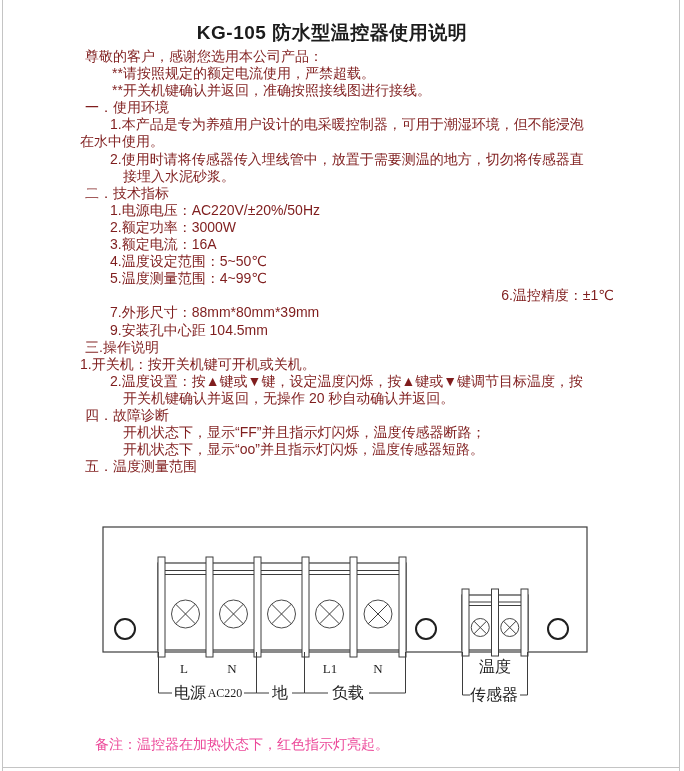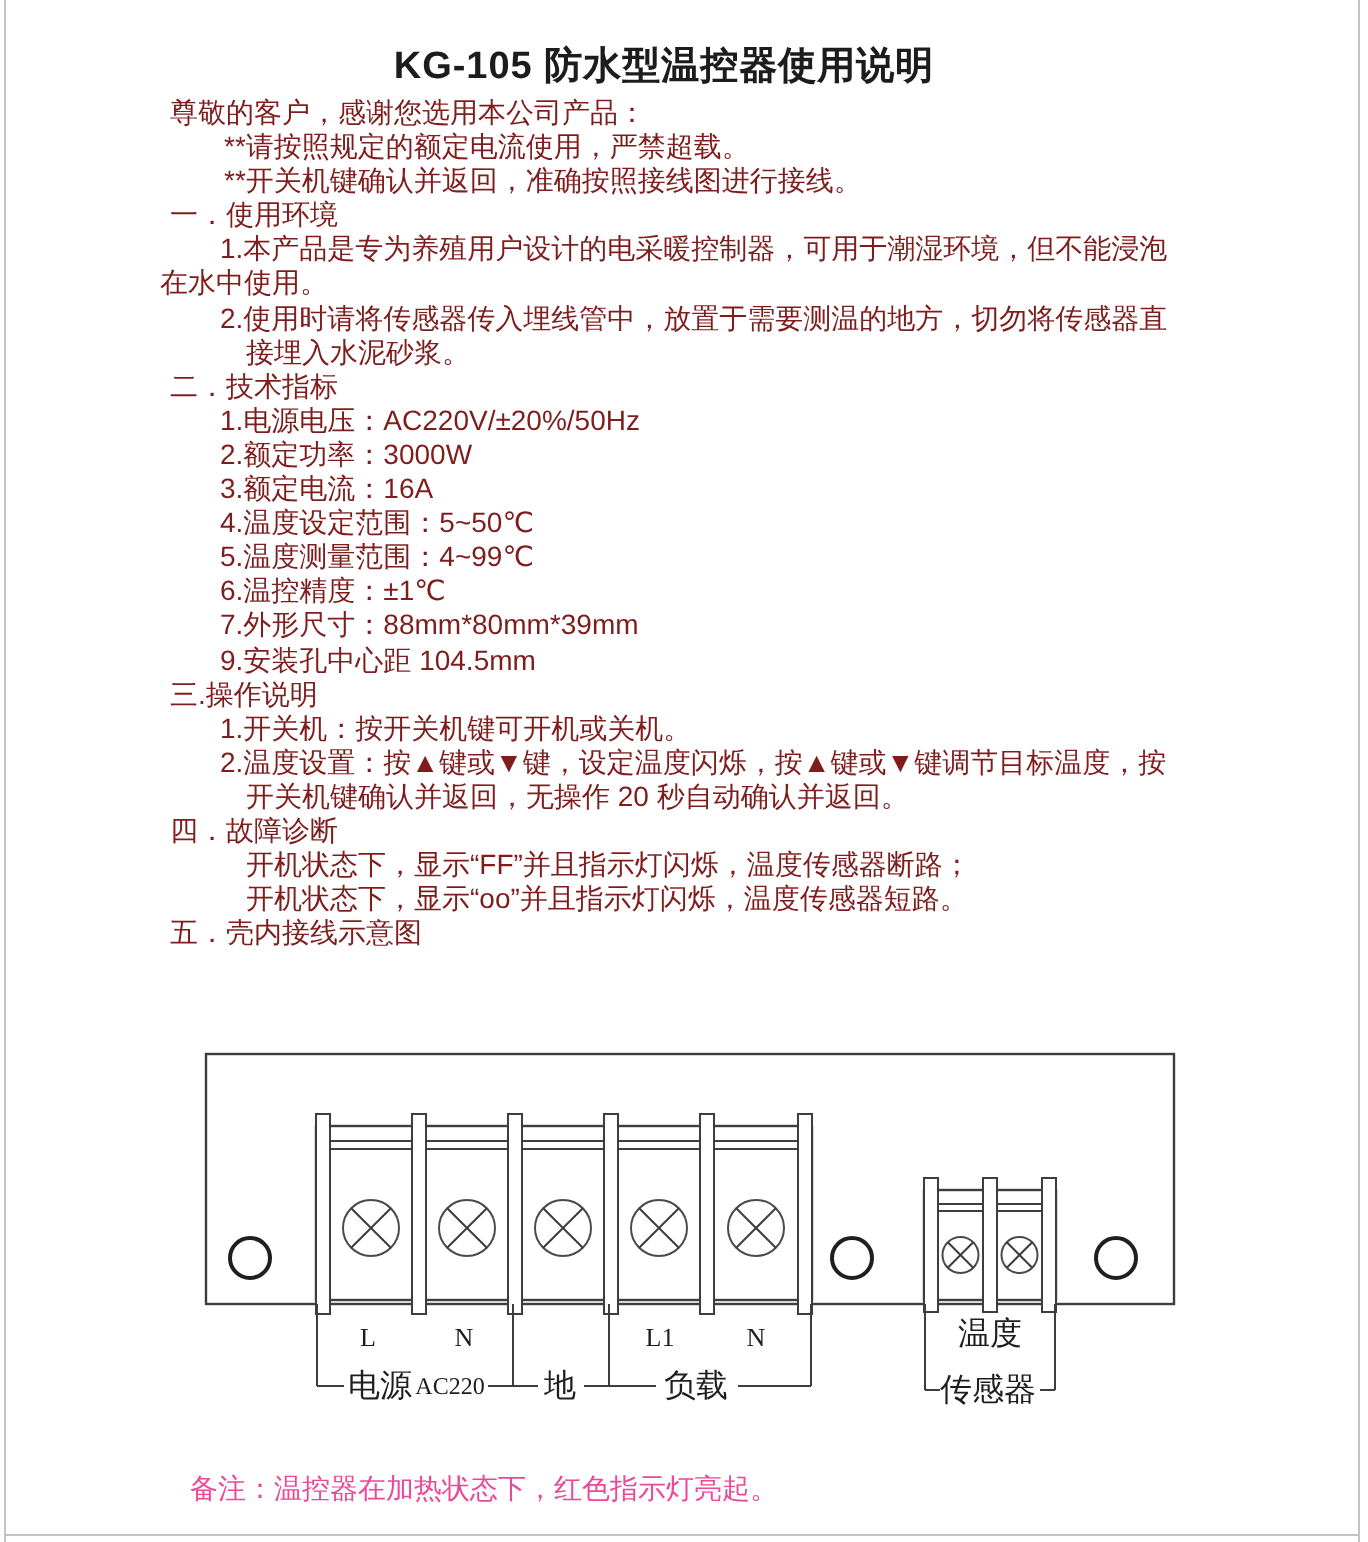--- a/index.html
+++ b/index.html
@@ -59,31 +59,31 @@
     <div class="doc-line" style="margin-left: 30px;">1.本产品是专为养殖用户设计的电采暖控制器，可用于潮湿环境，但不能浸泡</div>
     <div class="doc-line" style="margin-left: 0px;">在水中使用。</div>
     <div class="doc-line" style="margin-left: 30px;">2.使用时请将传感器传入埋线管中，放置于需要测温的地方，切勿将传感器直</div>
     <div class="doc-line" style="margin-left: 43px;">接埋入水泥砂浆。</div>
     <div class="doc-line" style="margin-left: 5px;">二．技术指标</div>
     <div class="doc-line" style="margin-left: 30px;">1.电源电压：AC220V/±20%/50Hz</div>
     <div class="doc-line" style="margin-left: 30px;">2.额定功率：3000W</div>
     <div class="doc-line" style="margin-left: 30px;">3.额定电流：16A</div>
     <div class="doc-line" style="margin-left: 30px;">4.温度设定范围：5~50℃</div>
     <div class="doc-line" style="margin-left: 30px;">5.温度测量范围：4~99℃</div>
-    <div class="doc-line" style="margin-left: 30px;">6.温控精度：±1℃</div>
+    <div class="doc-line" style="margin-left: 30px; text-align: right;">6.温控精度：±1℃</div>
     <div class="doc-line" style="margin-left: 30px;">7.外形尺寸：88mm*80mm*39mm</div>
     <div class="doc-line" style="margin-left: 30px;">9.安装孔中心距 104.5mm</div>
     <div class="doc-line" style="margin-left: 5px;">三.操作说明</div>
-    <div class="doc-line" style="margin-left: 30px;">1.开关机：按开关机键可开机或关机。</div>
+    <div class="doc-line" style="">1.开关机：按开关机键可开机或关机。</div>
     <div class="doc-line" style="margin-left: 30px;">2.温度设置：按▲键或▼键，设定温度闪烁，按▲键或▼键调节目标温度，按</div>
     <div class="doc-line" style="margin-left: 43px;">开关机键确认并返回，无操作 20 秒自动确认并返回。</div>
     <div class="doc-line" style="margin-left: 5px;">四．故障诊断</div>
     <div class="doc-line" style="margin-left: 43px;">开机状态下，显示“FF”并且指示灯闪烁，温度传感器断路；</div>
     <div class="doc-line" style="margin-left: 43px;">开机状态下，显示“oo”并且指示灯闪烁，温度传感器短路。</div>
-    <div class="doc-line" style="margin-left: 5px;">五．壳内接线示意图</div>
+    <div class="doc-line" style="margin-left: 5px;">五．温度测量范围</div>
   </div>
 
 <div class="doc-note">备注：温控器在加热状态下，红色指示灯亮起。</div>
 
 <svg class="diagram" width="684" height="771" viewBox="0 0 684 771">
 
   <rect class="box" x="103" y="527" width="484" height="125"></rect>
 
   <rect class="box" x="158" y="563" width="248" height="87"></rect>
 

